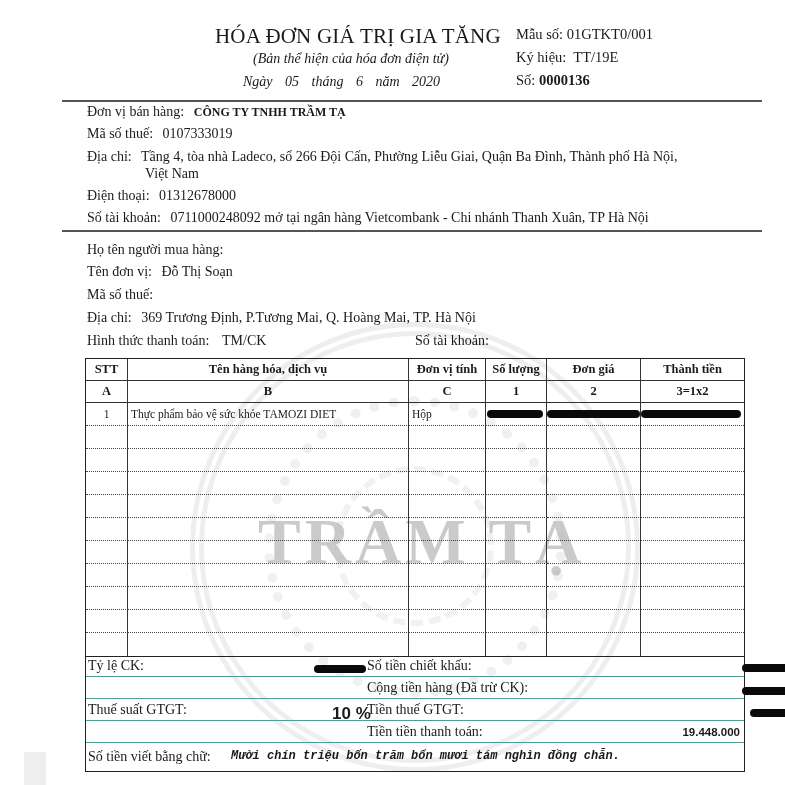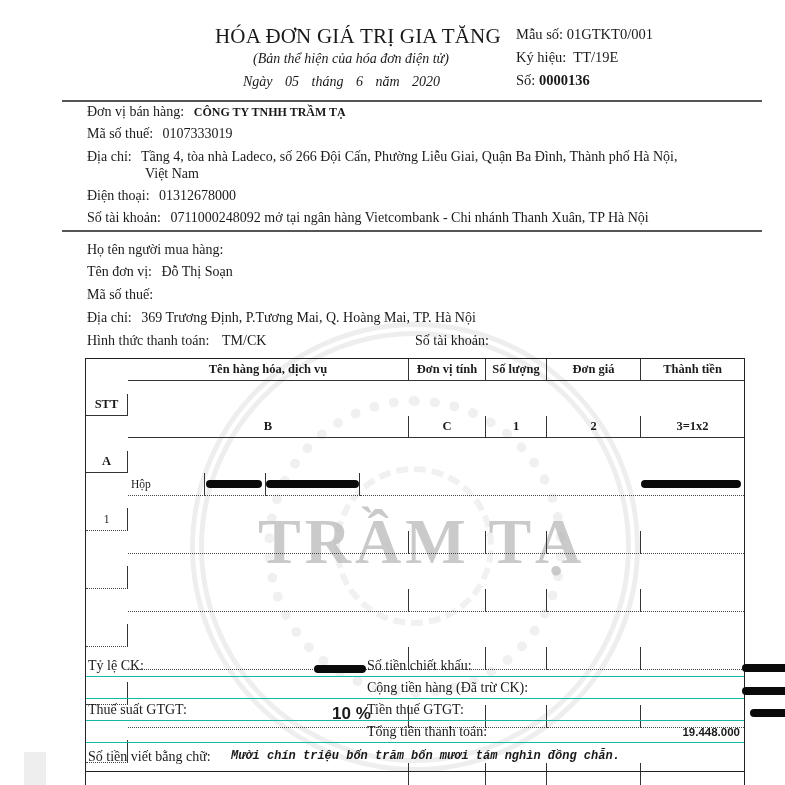--- a/index.html
+++ b/index.html
@@ -31,21 +31,21 @@
           border: 6px dashed #efefef; }
   .watermark { left: 258px; top: 505px; font-size: 64px; font-weight: bold; color: #b9b9b9; opacity: 0.75;
           letter-spacing: 4px; white-space: nowrap; font-family: "Liberation Serif", serif; }
 
   
   .tbl { left: 85px; top: 358px; width: 660px; border: 1.5px solid #222; }
   .row { display: flex; position: relative; }
   .cell { border-right: 1px solid #333; display: flex; align-items: center; font-size: 11.5px; white-space: nowrap; overflow: hidden; }
   .cell:last-child { border-right: none; }
   .hdr .cell { height: 22px; justify-content: center; font-weight: bold; font-size: 12.5px; border-bottom: 1px solid #333; }
-  .c-stt { width: 42px; justify-content: center; margin-top: 35px; }
+  .c-stt { width: 42px; justify-content: center; }
   .c-name { width: 281px; padding-left: 3px; }
   .c-unit { width: 77px; padding-left: 3px; }
   .c-qty { width: 61px; justify-content: flex-end; padding-right: 3px; }
   .c-price { width: 94px; justify-content: flex-end; padding-right: 3px; }
   .c-total { flex: 1; justify-content: flex-end; padding-right: 3px; }
   .hdr .c-name, .hdr .c-unit, .hdr .c-qty, .hdr .c-price, .hdr .c-total { justify-content: center; padding: 0; }
   .data .cell { height: 23px; border-bottom: 1px dotted #444; }
   .data:last-child .cell { border-bottom: none; }
 
   .redact { display: inline-block; height: 8px; background: #0a0a0a; border-radius: 4px; }
@@ -153,20 +153,21 @@
     <div class="cell c-stt">A</div>
     <div class="cell c-name">B</div>
     <div class="cell c-unit">C</div>
     <div class="cell c-qty">1</div>
     <div class="cell c-price">2</div>
     <div class="cell c-total">3=1x2</div>
   </div>
   <div id="data-rows">
     <div class="row data">
       <div class="cell c-stt">1</div>
+      <div class="cell c-name">Thực phẩm bảo vệ sức khỏe TAMOZI DIET</div>
       <div class="cell c-unit">Hộp</div>
       <div class="cell c-qty">
           <span class="redact" style="width:56px"></span>
         </div>
       <div class="cell c-price">
           <span class="redact" style="width:94px;margin-right:-3px"></span>
         </div>
       <div class="cell c-total">
           <span class="redact" style="width:100px"></span>
         </div>
@@ -273,21 +274,21 @@
   </div>
   <div class="srow">
     <span class="s-left">Thuế suất GTGT:</span>
     <span class="s-pct">10 %</span>
     <span class="s-mid" style="left:281px">Tiền thuế GTGT:</span>
     <span style="right:-6px; top:7px">
         <span class="redact" style="width:58px"></span>
       </span>
   </div>
   <div class="srow">
-    <span class="s-mid" style="left:281px">Tổng tiền thanh toán:</span>
+    <span class="s-mid" style="left:281px">Tiền tiền thanh toán:</span>
     <span class="s-right">19.448.000</span>
   </div>
   <div class="srow">
     <span class="s-left" style="top:6px">Số tiền viết bằng chữ:</span>
     <span class="s-words">Mười chín triệu bốn trăm bốn mươi tám nghìn đồng chẵn.</span>
   </div>
 </div>
 
 <div class="abs scrollnub"></div>
 

